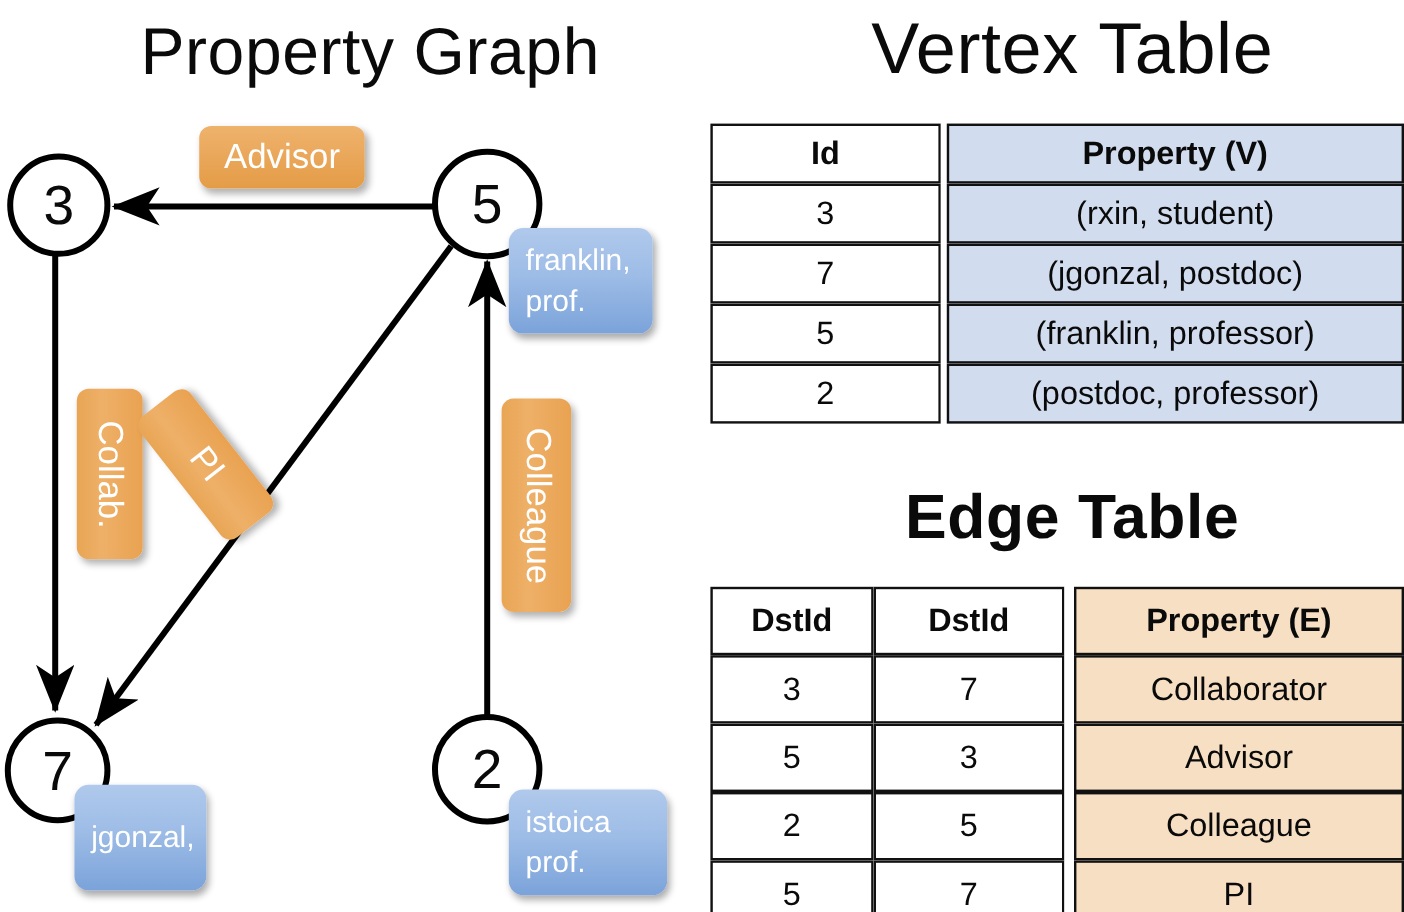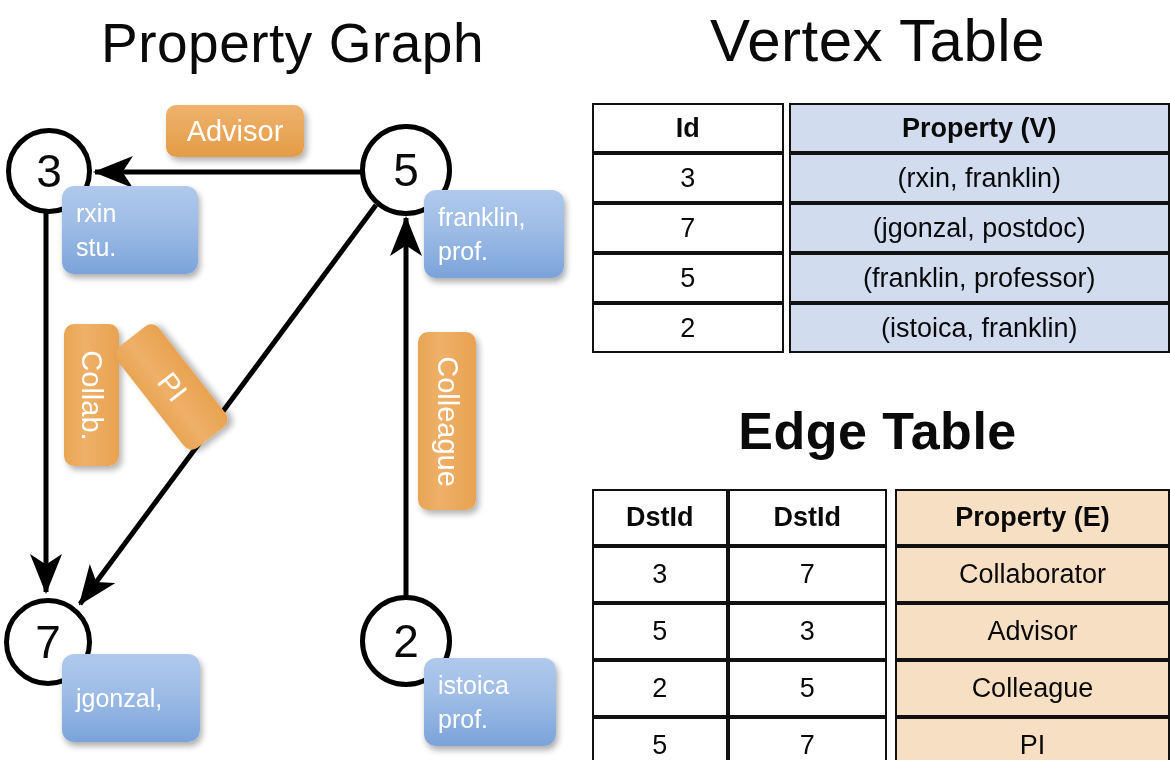--- a/index.html
+++ b/index.html
@@ -17,20 +17,21 @@
   }
 
   
   .title {
     position: absolute;
     font-family: "Liberation Sans", sans-serif;
     font-weight: 300;
     color: #0a0a0a;
     letter-spacing: 0.5px;
     white-space: nowrap;
+    padding-left: 16px;
   }
   #title-property-graph {
     left: 0; top: 12px;
     width: 585px;
     text-align: center;
     font-size: 55px;
     line-height: 62px;
   }
   #title-vertex-table {
     left: 585px; top: 10px;
@@ -197,37 +198,33 @@
     <span class="badge-text-vertical">PI</span>
   </div>
 
   <div class="edge-badge" style="left:418px; top:332px; width:58px; height:178px;">
     <span class="badge-text-vertical">Colleague</span>
   </div>
 
   <div class="node" style="left:6px; top:128px; width:86px; height:86px;">
     <span>3</span>
   </div>
-  <div class="prop-box" style="left:62px; top:186px; width:136px; height:88px;">
-    <span>rxin</span>
-    <span>stu.</span>
-  </div>
 
   <div class="node" style="left:360px; top:124px; width:92px; height:92px;">
     <span>5</span>
   </div>
-  <div class="prop-box" style="left:424px; top:190px; width:140px; height:88px;">
+  <div class="prop-box" style="left:424px; top:190px; width:120px; height:88px;">
     <span>franklin,</span>
     <span>prof.</span>
   </div>
 
   <div class="node" style="left:4px; top:598px; width:88px; height:88px;">
     <span>7</span>
   </div>
-  <div class="prop-box" style="left:62px; top:654px; width:138px; height:88px;">
+  <div class="prop-box" style="left:62px; top:654px; width:110px; height:88px;">
     <span>jgonzal,</span>
   </div>
 
   <div class="node" style="left:360px; top:595px; width:92px; height:92px;">
     <span>2</span>
   </div>
   <div class="prop-box" style="left:424px; top:658px; width:132px; height:88px;">
     <span>istoica</span>
     <span>prof.</span>
   </div>
@@ -238,36 +235,36 @@
     <tr>
       <th class="col-id">Id</th>
       <th class="gap-col"></th>
       <th class="col-prop cell-prop-v">Property (V)</th>
     </tr>
   </thead>
   <tbody>
     <tr>
       <td class="col-id">3</td>
       <td class="gap-col"></td>
-      <td class="col-prop cell-prop-v">(rxin, franklin)</td>
+      <td class="col-prop cell-prop-v">(rxin, student)</td>
     </tr>
     <tr>
       <td class="col-id">7</td>
       <td class="gap-col"></td>
       <td class="col-prop cell-prop-v">(jgonzal, postdoc)</td>
     </tr>
     <tr>
       <td class="col-id">5</td>
       <td class="gap-col"></td>
       <td class="col-prop cell-prop-v">(franklin, professor)</td>
     </tr>
     <tr>
       <td class="col-id">2</td>
       <td class="gap-col"></td>
-      <td class="col-prop cell-prop-v">(istoica, franklin)</td>
+      <td class="col-prop cell-prop-v">(postdoc, professor)</td>
     </tr>
   </tbody>
 </table>
 
 <table class="data-table" id="edge-table">
   <thead>
     <tr>
       <th class="col-src">DstId</th>
       <th class="col-dst">DstId</th>
       <th class="gap-col"></th>

